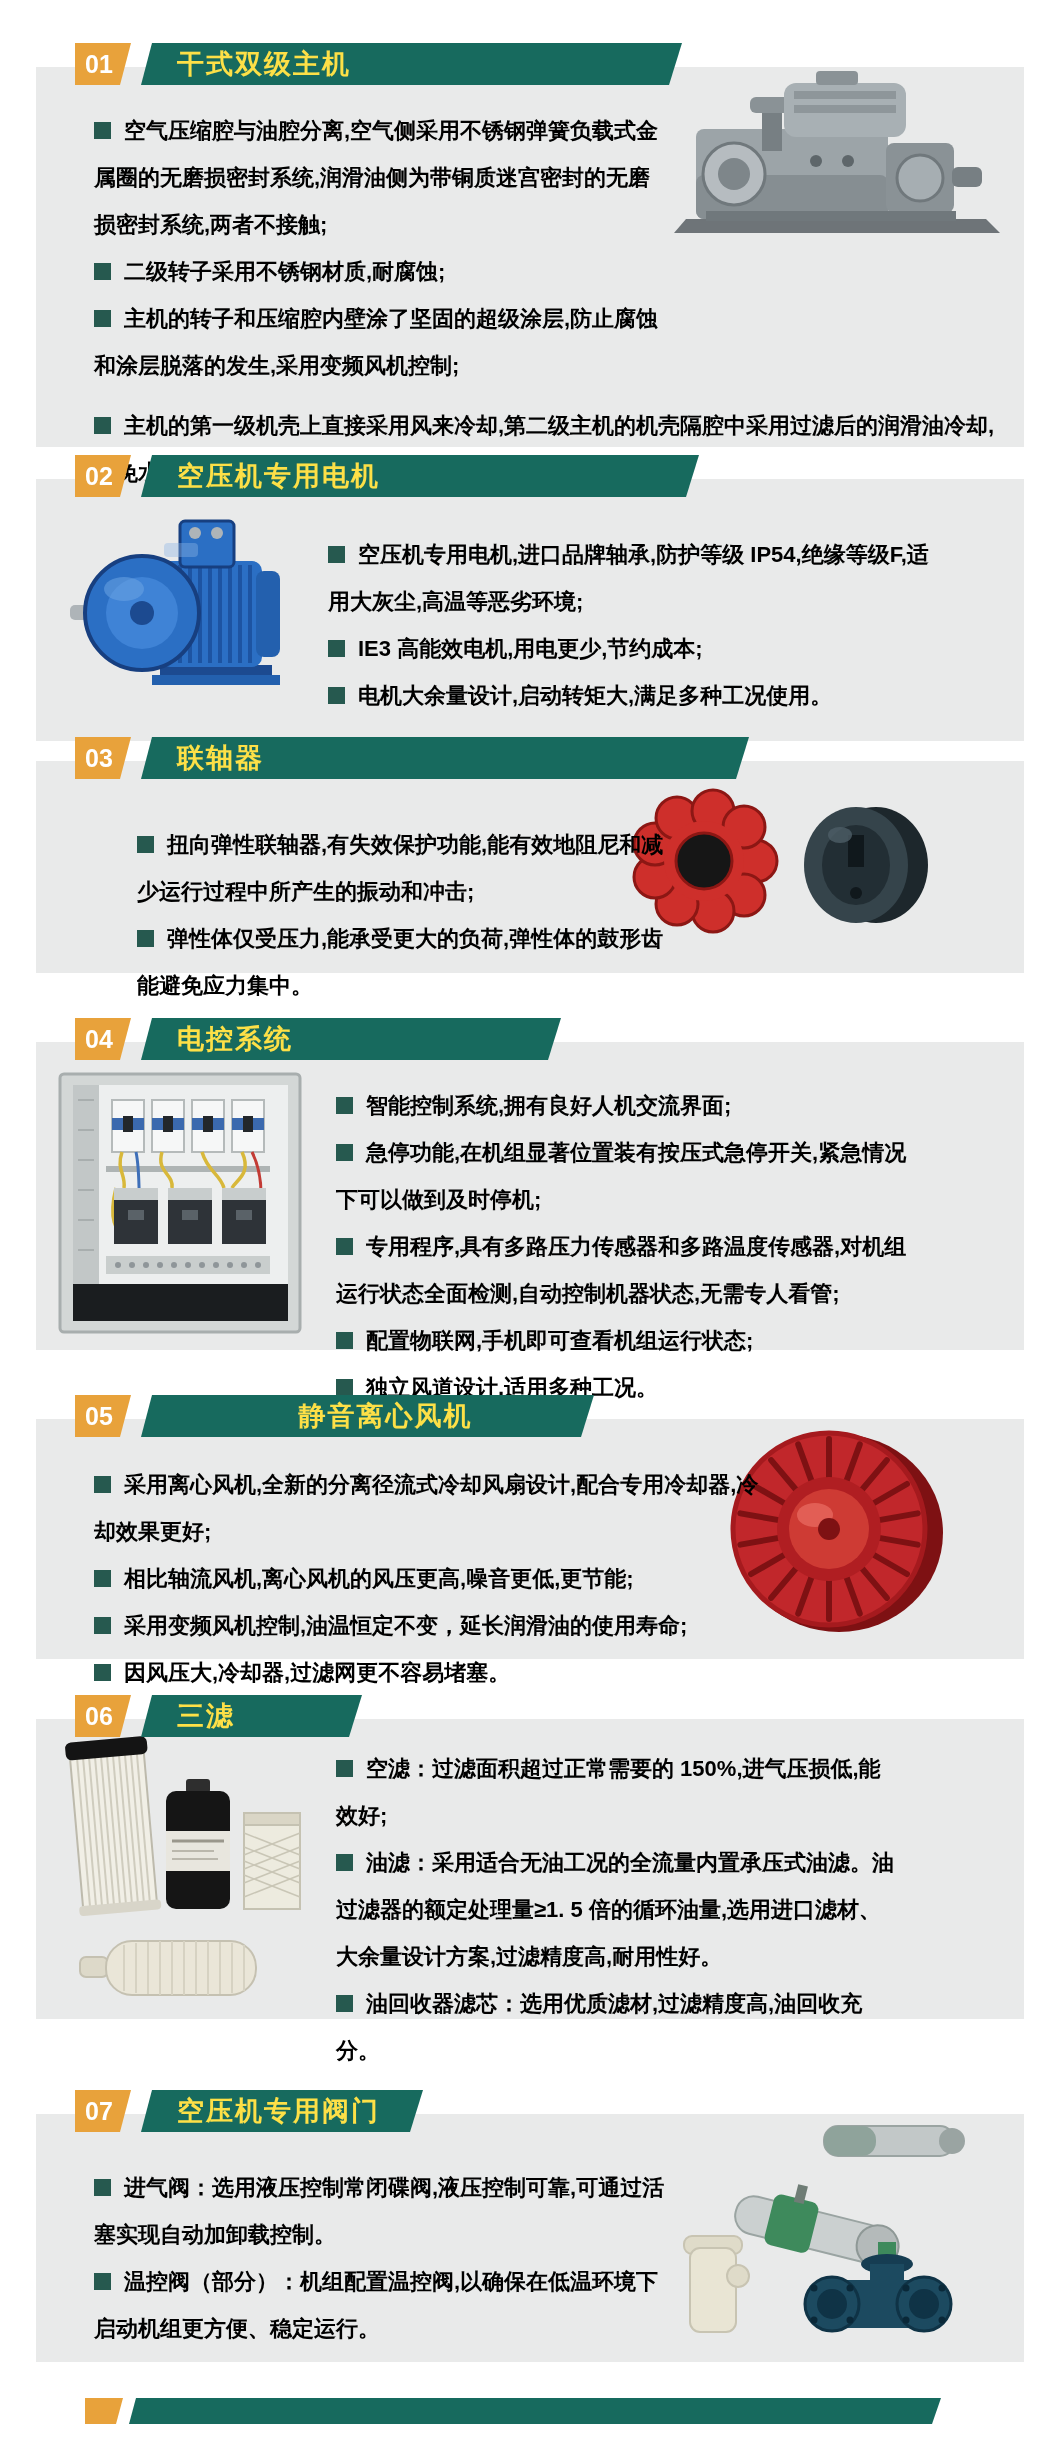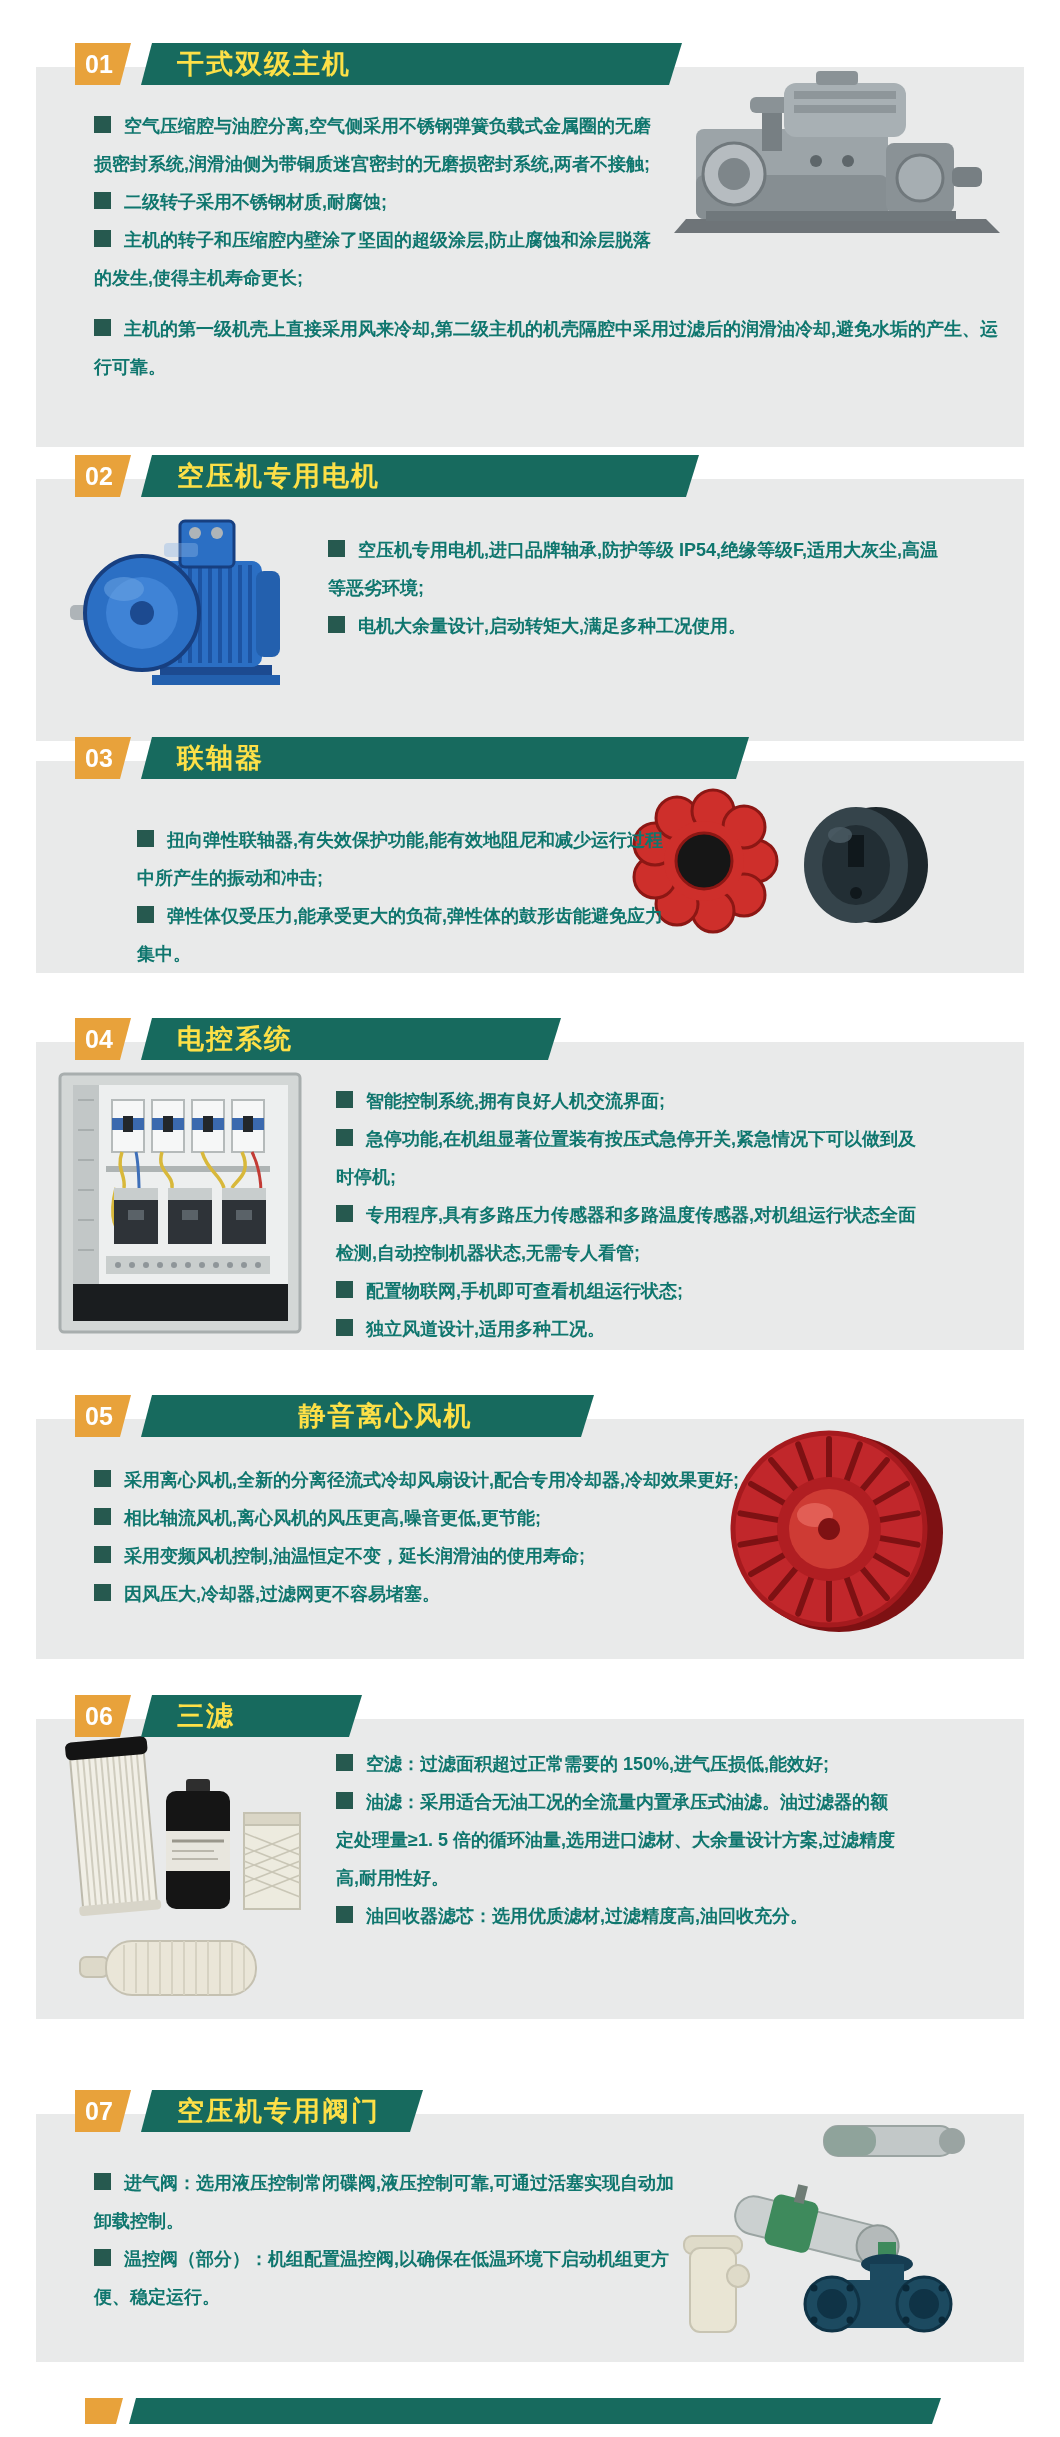--- a/index.html
+++ b/index.html
@@ -7,21 +7,21 @@
   #page{position:relative;width:1060px;height:2437px;background:#ffffff;overflow:hidden;}
   .block{position:absolute;left:36px;right:36px;background:#e9eaea;}
   .sec-header{position:absolute;top:-24px;left:39px;height:42px;display:flex;gap:10px;z-index:3;}
   .badge{width:56px;height:42px;background:#e8a23b;color:#ffffff;font-weight:bold;font-size:25px;
          line-height:42px;text-align:center;box-sizing:border-box;padding-right:8px;
          clip-path:polygon(0 0,100% 0,calc(100% - 11px) 100%,0 100%);}
   .banner{height:42px;background:#176a5e;color:#fde047;font-weight:bold;font-size:27px;line-height:42px;
           box-sizing:border-box;padding-left:36px;letter-spacing:2px;white-space:nowrap;overflow:hidden;
           clip-path:polygon(11px 0,100% 0,calc(100% - 13px) 100%,0 100%);}
   .txt{position:relative;z-index:2;}
-  .bullet{margin:0;font-size:18px;line-height:38px;font-weight:bold;color:#0f766e;}
+  .bullet{margin:0;font-size:22px;line-height:47px;font-weight:bold;color:#000000;}
   .sq{display:inline-block;width:17px;height:17px;background:#26594f;margin-right:13px;transform:translateY(1px);}
   .img{position:absolute;z-index:1;}
   .footer-bar{position:absolute;top:2398px;height:26px;z-index:2;}
   .footer-badge{position:absolute;left:85px;width:38px;height:26px;background:#e8a23b;
                 clip-path:polygon(0 0,100% 0,calc(100% - 7px) 100%,0 100%);}
   .footer-teal{position:absolute;left:129px;width:812px;height:26px;background:#176a5e;
                clip-path:polygon(7px 0,100% 0,calc(100% - 9px) 100%,0 100%);}
 </style>
 </head>
 <body>
@@ -30,21 +30,21 @@
 
   <div class="block" style="top:67px;height:380px;">
     <div class="sec-header">
       <div class="badge">01</div>
       <div class="banner" style="width:541px;">干式双级主机</div>
     </div>
     <div class="txt" style="padding:40px 0 0 58px;">
       <div style="width:565px;">
         <p class="bullet"><span class="sq"></span><span>空气压缩腔与油腔分离,空气侧采用不锈钢弹簧负载式金属圈的无磨损密封系统,润滑油侧为带铜质迷宫密封的无磨损密封系统,两者不接触;</span></p>
         <p class="bullet"><span class="sq"></span><span>二级转子采用不锈钢材质,耐腐蚀;</span></p>
-        <p class="bullet"><span class="sq"></span><span>主机的转子和压缩腔内壁涂了坚固的超级涂层,防止腐蚀和涂层脱落的发生,使得主机寿命更长;</span></p>
+        <p class="bullet"><span class="sq"></span><span>主机的转子和压缩腔内壁涂了坚固的超级涂层,防止腐蚀和涂层脱落的发生,采用变频风机控制;</span></p>
       </div>
       <p class="bullet" style="width:905px;margin-top:13px;"><span class="sq"></span><span>主机的第一级机壳上直接采用风来冷却,第二级主机的机壳隔腔中采用过滤后的润滑油冷却,避免水垢的产生、运行可靠。</span></p>
     </div>
     <div class="img" style="right:18px;top:4px;width:340px;height:170px;">
       <svg viewBox="0 0 340 170" width="340" height="170">
         <polygon points="20,148 320,148 334,162 8,162" fill="#6e7478"></polygon>
         <rect x="30" y="58" width="192" height="90" rx="8" fill="#9ca4a8"></rect>
         <rect x="30" y="104" width="192" height="44" rx="8" fill="#868e92"></rect>
         <rect x="96" y="36" width="20" height="44" fill="#777f83"></rect>
         <rect x="84" y="26" width="44" height="16" rx="6" fill="#8a9296"></rect>
@@ -92,20 +92,21 @@
         <rect x="2" y="92" width="36" height="15" rx="5" fill="#aeb4b8"></rect>
         <circle cx="74" cy="100" r="57" fill="#2b6fc4" stroke="#173f80" stroke-width="4"></circle>
         <circle cx="74" cy="100" r="36" fill="#3f83d6"></circle>
         <circle cx="74" cy="100" r="12" fill="#1c4a90"></circle>
         <ellipse cx="56" cy="76" rx="20" ry="12" fill="#6ca4e4" opacity="0.55"></ellipse>
         <rect x="96" y="30" width="34" height="14" rx="4" fill="#8fb6e6" opacity="0.4"></rect>
       </svg>
     </div>
     <div class="txt" style="margin-left:292px;padding-top:52px;width:615px;">
       <p class="bullet"><span class="sq"></span><span>空压机专用电机,进口品牌轴承,防护等级 IP54,绝缘等级F,适用大灰尘,高温等恶劣环境;</span></p>
+      <p class="bullet"><span class="sq"></span><span>IE3 高能效电机,用电更少,节约成本;</span></p>
       <p class="bullet"><span class="sq"></span><span>电机大余量设计,启动转矩大,满足多种工况使用。</span></p>
     </div>
   </div>
 
   <div class="block" style="top:761px;height:212px;">
     <div class="sec-header">
       <div class="badge">03</div>
       <div class="banner" style="width:608px;">联轴器</div>
     </div>
     <div class="txt" style="padding:60px 0 0 93px;width:530px;margin-left:8px;">

